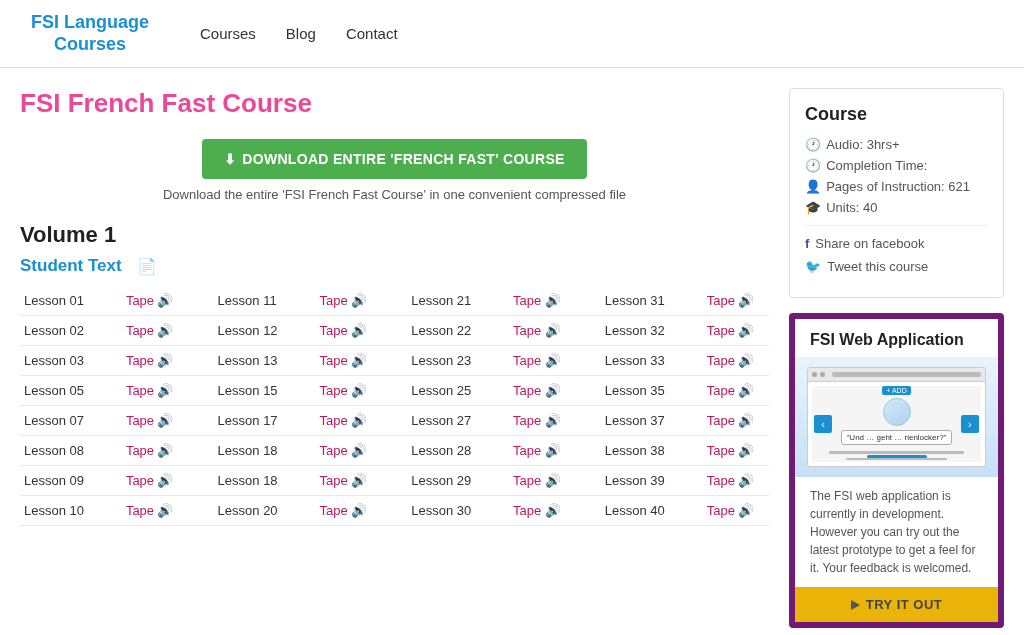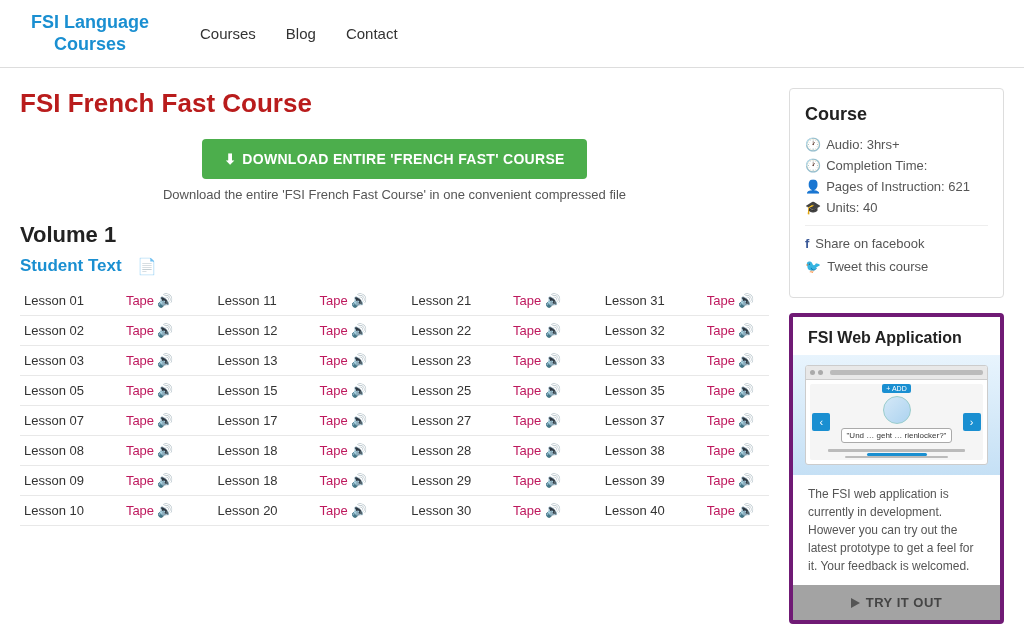--- a/index.html
+++ b/index.html
@@ -45,21 +45,21 @@
     .sidebar {
       width: 215px;
       flex-shrink: 0;
     }
 
     
     .page-title {
       font-size: 26px;
       font-weight: bold;
       margin-bottom: 20px;
-      color: #b91c1c;
+      color: #ec4899;
     }
 
     
     .download-section {
       text-align: center;
       margin-bottom: 20px;
     }
     .download-btn {
       background: #4cae4c;
       color: #fff;
@@ -164,21 +164,21 @@
     }
     .social-icon {
       font-size: 13px;
       font-weight: bold;
     }
     .fb-icon { color: #3b5998; }
     .tw-icon { color: #1da1f2; }
 
     
     .web-app-box {
-      border: 4px solid #701a75;
+      border: 6px solid #701a75;
       border-radius: 4px;
       background: #fff;
       overflow: hidden;
     }
     .web-app-title {
       font-size: 16px;
       font-weight: bold;
       color: #222;
       padding: 12px 15px 8px;
     }
@@ -281,21 +281,21 @@
       font-size: 12px;
       color: #555;
       padding: 10px 15px;
       line-height: 1.5;
     }
     .try-it-btn {
       display: flex;
       align-items: center;
       justify-content: center;
       gap: 6px;
-      background: #a3a3a3;
+      background: #eab308;
       border: none;
       padding: 10px;
       width: 100%;
       font-size: 13px;
       font-weight: bold;
       color: #444;
       cursor: pointer;
       letter-spacing: 0.5px;
     }
     .try-play-icon {

